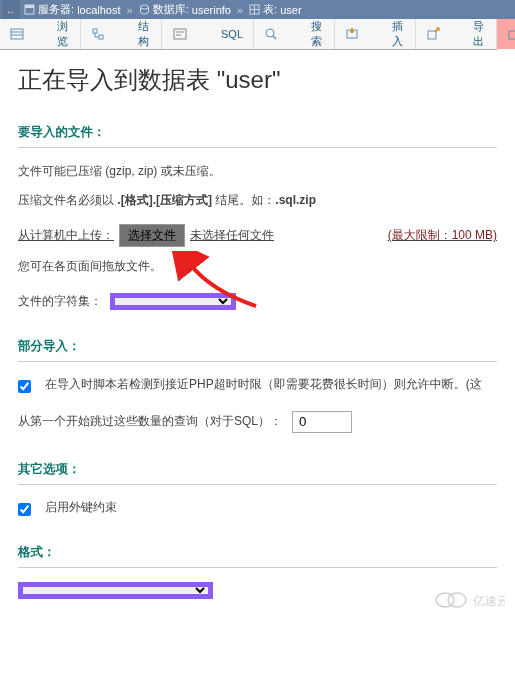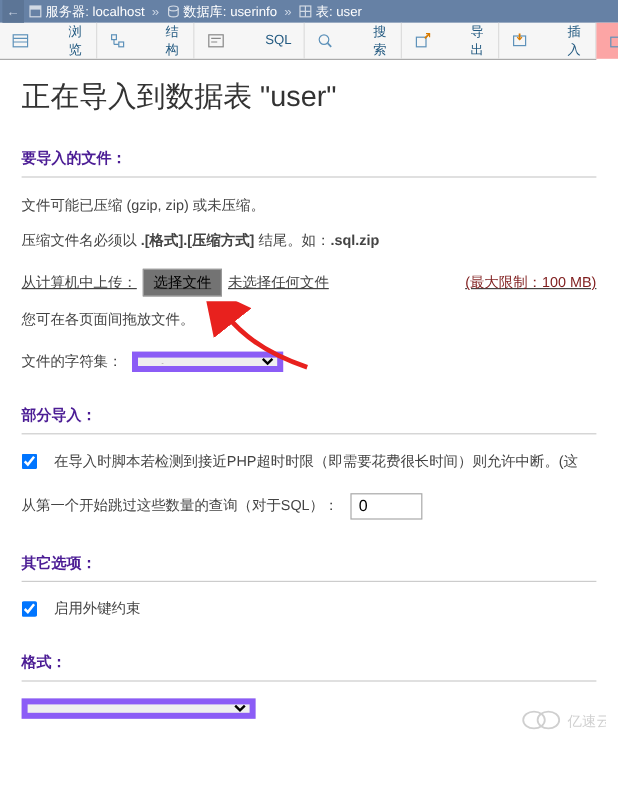--- a/index.html
+++ b/index.html
@@ -13,35 +13,35 @@
     
     .tabs { display: flex; border-bottom: 1px solid #aaa; background: #f6f6f6; height: 31px; }
     .tab { display: flex; align-items: center; padding: 0 10px; font-size: 11px; color: #235a81; border-right: 1px solid #ddd; cursor: pointer; gap: 28px; }
     .tab.active { background: #fca5a5; border-bottom: 1px solid #fff; margin-bottom: -1px; font-weight: bold; }
     .tab-icon { width: 16px; height: 16px; margin-right: 5px; display: inline-flex; align-items: center; justify-content: center; font-size: 11px; }
     
     .content { padding: 14px 18px; }
     h2 { font-size: 24px; font-weight: normal; color: #333; margin-bottom: 20px; }
     
     .section { margin-top: 28px; }
-    .section-title { font-weight: bold; color: #4c1d95; padding-bottom: 6px; border-bottom: 1px solid #ccc; margin-bottom: 14px; font-size: 12.5px; }
+    .section-title { font-weight: bold; color: #0f766e; padding-bottom: 6px; border-bottom: 1px solid #ccc; margin-bottom: 14px; font-size: 12.5px; }
     
     .line { margin-bottom: 10px; line-height: 1.6; }
     .bold { font-weight: bold; }
     
     .upload-row { display: flex; align-items: center; margin-top: 14px; margin-bottom: 10px; text-decoration: underline; }
     .file-btn { background: #737373; border: 1px solid #999; padding: 2px 8px; font-size: 12px; margin: 0 5px; cursor: pointer; }
     .max-limit { margin-left: auto; color: #7f1d1d; }
     
     .charset-row { display: flex; align-items: center; margin-top: 16px; }
     .select { border: 5px solid #8b5cf6; padding: 2px 4px; font-size: 12px; background: #efefef; height: 17px; }
     .select.charset { width: 126px; margin-left: 8px; }
     .select.format { width: 195px; }
     
-    .checkbox-row { display: flex; align-items: center; margin-bottom: 18px; }
+    .checkbox-row { display: flex; align-items: flex-end; margin-bottom: 18px; }
     .checkbox-row input { margin-right: 14px; margin-top: 1px; flex-shrink: 0; }
     
     .skip-row { display: flex; align-items: center; }
     .skip-input { width: 60px; height: 22px; border: 1px solid #a9a9a9; padding: 2px 6px; margin-left: 10px; }
     
     .arrow-svg { position: absolute; left: 131px; top: 251px; pointer-events: none; }
     
     .watermark { position: absolute; right: 10px; bottom: 6px; opacity: 0.4; }
     
     .bicon svg { display: block; }
@@ -123,36 +123,36 @@
         <svg width="14" height="14">
           <circle cx="6" cy="6" r="4" fill="none" stroke="#5e92ba"></circle>
           <line x1="9" y1="9" x2="12" y2="12" stroke="#5e92ba" stroke-width="1.5"></line>
         </svg>
       </span>
     <span>搜索</span>
   </div>
   <div class="tab">
     <span class="tab-icon">
         <svg width="14" height="14">
+          <rect x="2" y="3" width="10" height="8" fill="none" stroke="#5e92ba"></rect>
+          <line x1="7" y1="1" x2="7" y2="6" stroke="#d97b00" stroke-width="1.5"></line>
+          <polyline points="5,4 7,6 9,4" fill="none" stroke="#d97b00"></polyline>
+        </svg>
+      </span>
+    <span>插入</span>
+  </div>
+  <div class="tab">
+    <span class="tab-icon">
+        <svg width="14" height="14">
           <rect x="2" y="4" width="8" height="8" fill="none" stroke="#5e92ba"></rect>
           <line x1="9" y1="5" x2="13" y2="1" stroke="#d97b00" stroke-width="1.5"></line>
           <polyline points="10,1 13,1 13,4" fill="none" stroke="#d97b00"></polyline>
         </svg>
       </span>
     <span>导出</span>
-  </div>
-  <div class="tab">
-    <span class="tab-icon">
-        <svg width="14" height="14">
-          <rect x="2" y="3" width="10" height="8" fill="none" stroke="#5e92ba"></rect>
-          <line x1="7" y1="1" x2="7" y2="6" stroke="#d97b00" stroke-width="1.5"></line>
-          <polyline points="5,4 7,6 9,4" fill="none" stroke="#d97b00"></polyline>
-        </svg>
-      </span>
-    <span>插入</span>
   </div>
   <div class="tab active">
     <span class="tab-icon">
         <svg width="14" height="14">
           <rect x="2" y="4" width="8" height="8" fill="none" stroke="#5e92ba"></rect>
           <line x1="13" y1="1" x2="9" y2="5" stroke="#d97b00" stroke-width="1.5"></line>
           <polyline points="9,2 9,5 12,5" fill="none" stroke="#d97b00"></polyline>
         </svg>
       </span>
     <span>导入</span>

